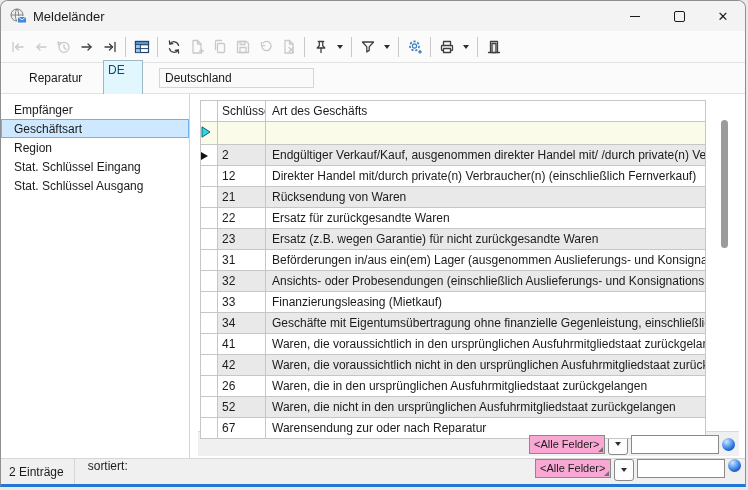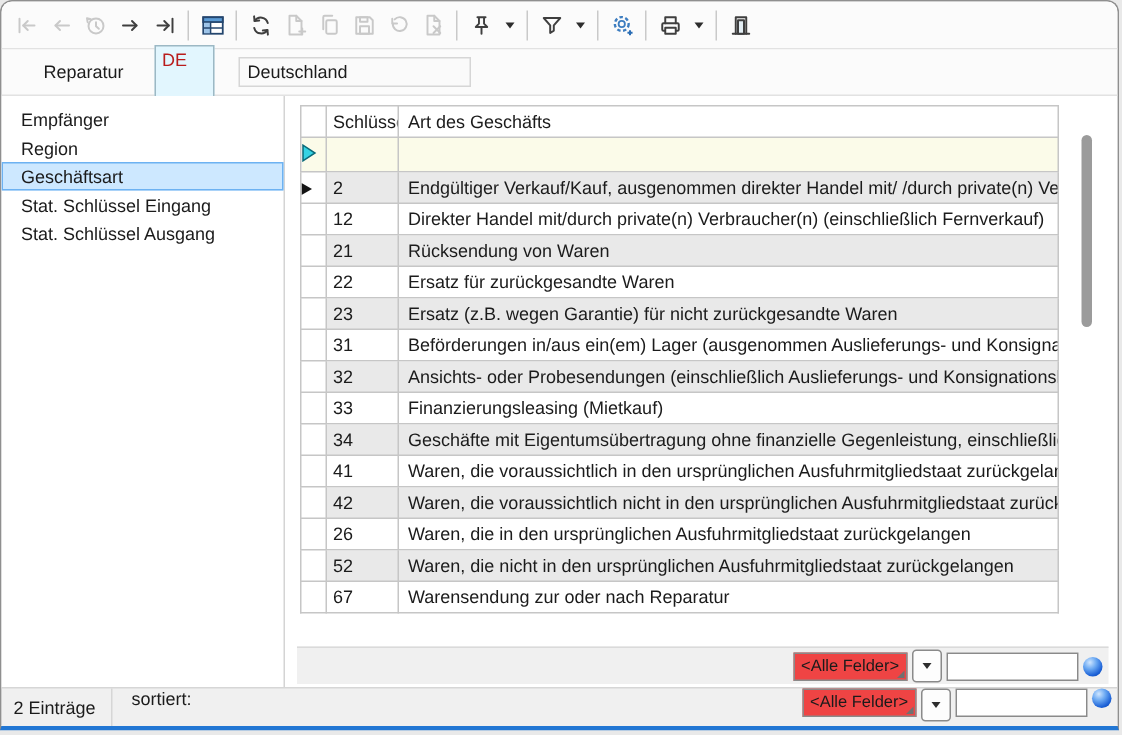--- a/index.html
+++ b/index.html
@@ -21,21 +21,21 @@
   .tbtn{width:23px;height:24px;display:flex;align-items:center;justify-content:center;flex:0 0 auto;}
   .tbtn svg{display:block;}
   .drop{width:15px;height:24px;display:flex;align-items:center;justify-content:center;flex:0 0 auto;}
   .tsep{width:1px;height:20px;background:#c9c9c9;margin:0 4px;flex:0 0 auto;}
   .ic{stroke:#3f3f3f;fill:none;stroke-width:1.3;stroke-linecap:round;stroke-linejoin:round;}
   .ic-dis{stroke:#c9c9c9;fill:none;stroke-width:1.3;stroke-linecap:round;stroke-linejoin:round;}
 
   
   .formrow{height:30px;background:#fbfbfb;border-bottom:1px solid #e2e2e2;display:flex;align-items:center;flex:0 0 auto;}
   .formrow .flabel{margin-left:28px;width:62px;font-size:12px;color:#1b1b1b;}
-  .field-code{width:34px;height:18px;border:1px solid #9cb8c4;background:#e2f6fe;font-size:12px;color:#b91c1c;
+  .field-code{width:34px;height:18px;border:1px solid #9cb8c4;background:#e2f6fe;font-size:12px;color:#0c4a6e;
     padding:0 0 16px 4px;margin-left:12px;font-family:"Liberation Sans",sans-serif;}
   .field-country{width:148px;height:18px;border:1px solid #d6d6d6;background:#fafafa;font-size:12px;color:#1b1b1b;
     line-height:18px;padding-left:5px;margin-left:16px;}
 
   
   .main{flex:1 1 auto;display:flex;background:#ffffff;min-height:0;}
   .sidebar{width:188px;flex:0 0 auto;border-right:1px solid #d4d4d4;padding-top:6px;background:#fff;}
   .sb-item{height:19px;line-height:19px;font-size:12px;color:#1b1b1b;padding-left:12px;border:1px solid transparent;
     box-sizing:border-box;white-space:nowrap;}
   .sb-item.selected{background:#cde8ff;border-color:#6db2f2;}
@@ -51,21 +51,21 @@
   tr.filter td{background:#fbfbe9;height:22px;}
   tr.datarow.alt td.key,tr.datarow.alt td.txt{background:#e9e9e9;}
   td.sel{width:16px;text-align:center;}
   .cur-arrow{display:inline-block;width:0;height:0;border-left:7px solid #141414;
     border-top:4.5px solid transparent;border-bottom:4.5px solid transparent;vertical-align:middle;}
   .vthumb{position:absolute;left:531px;top:26px;width:7px;height:128px;background:#9b9b9b;border-radius:4px;}
 
   
   .panel-footer{flex:0 0 auto;height:24px;background:#f0f0f0;border-top:1px solid #dadada;margin:2px 6px 2px 8px;
     display:flex;align-items:center;justify-content:flex-end;gap:3px;padding-right:4px;}
-  .combo-text{position:relative;width:70px;height:17px;line-height:17px;background:#ef4444;border:1px solid #8a8a8a;
+  .combo-text{position:relative;width:70px;height:17px;line-height:17px;background:#f9a8d4;border:1px solid #8a8a8a;
     font-size:11px;color:#1b1b1b;padding-left:4px;flex:0 0 auto;}
   .grip::after{content:"";position:absolute;right:1px;bottom:1px;width:0;height:0;
     border-left:5px solid transparent;border-bottom:5px solid #707070;}
   .combo-btn{width:18px;height:20px;border:1px solid #8a8a8a;border-radius:3px;background:#fdfdfd;display:flex;
     align-items:center;justify-content:center;flex:0 0 auto;}
   .caret{width:0;height:0;border-left:3.5px solid transparent;border-right:3.5px solid transparent;
     border-top:4.5px solid #2d2d2d;display:block;}
   .search-box{position:relative;width:82px;height:17px;background:#fff;border:1px solid #8a8a8a;flex:0 0 auto;
     font-size:11px;padding:0 0 0 4px;font-family:"Liberation Sans",sans-serif;box-sizing:content-box;}
   .sphere{width:13px;height:13px;border-radius:50%;flex:0 0 auto;
@@ -76,20 +76,38 @@
     align-items:flex-start;font-size:12px;color:#1b1b1b;gap:3px;padding-right:4px;}
   .sb-cell-entries{height:100%;display:flex;align-items:center;padding:0 10px 0 8px;border-right:1px solid #d6d6d6;
     flex:0 0 auto;white-space:nowrap;}
   .sb-cell-sorted{flex:1 1 auto;padding-left:10px;white-space:nowrap;}
 </style>
 </head>
 <body>
 
 <div class="window">
 
+  <div class="titlebar">
+    <svg class="appicon" viewBox="0 0 18 18">
+      <circle cx="8" cy="8" r="6" fill="#eeeeee" stroke="#7a7a7a" stroke-width="1"></circle>
+      <path d="M2.2 8h11.6 M8 2c-2.2 1.6-2.2 10.4 0 12 M8 2c2.2 1.6 2.2 10.4 0 12" fill="none" stroke="#7a7a7a" stroke-width="0.9"></path>
+      <rect x="8.5" y="9.5" width="9" height="6.5" fill="#4a86d8" stroke="#ffffff" stroke-width="0.8"></rect>
+      <path d="M8.5 9.5l4.5 3.4 4.5-3.4" fill="none" stroke="#ffffff" stroke-width="0.8"></path>
+    </svg>
+    <span class="title">Meldeländer</span>
+    <span class="winbtn">
+        <span class="minline"></span>
+      </span>
+    <span class="winbtn">
+        <span class="maxbox"></span>
+      </span>
+    <span class="winbtn">
+        <span>✕</span>
+      </span>
+  </div>
 
   <div class="toolbar">
     <span class="tbtn">
       <svg width="18" height="18" viewBox="0 0 18 18">
           <g class="ic-dis">
             <path d="M4 4.5v9"></path>
             <path d="M14 9H6.5"></path>
             <path d="M9.5 6 6.5 9l3 3"></path>
           </g>
         </svg>
@@ -249,22 +267,22 @@
 
   <div class="formrow">
     <span class="flabel">Reparatur</span>
     <input class="field-code" value="DE" style="">
     <span class="field-country">Deutschland</span>
   </div>
 
   <div class="main">
     <div class="sidebar">
         <div class="sb-item">Empfänger</div>
+        <div class="sb-item selected">Geschäftsart</div>
         <div class="sb-item">Region</div>
-        <div class="sb-item selected">Geschäftsart</div>
         <div class="sb-item">Stat. Schlüssel Eingang</div>
         <div class="sb-item">Stat. Schlüssel Ausgang</div>
       </div>
 
     <div class="content">
       <div class="grid-wrap">
         <table class="grid">
           <colgroup>
               <col style="width:17px">
               <col style="width:48px">

